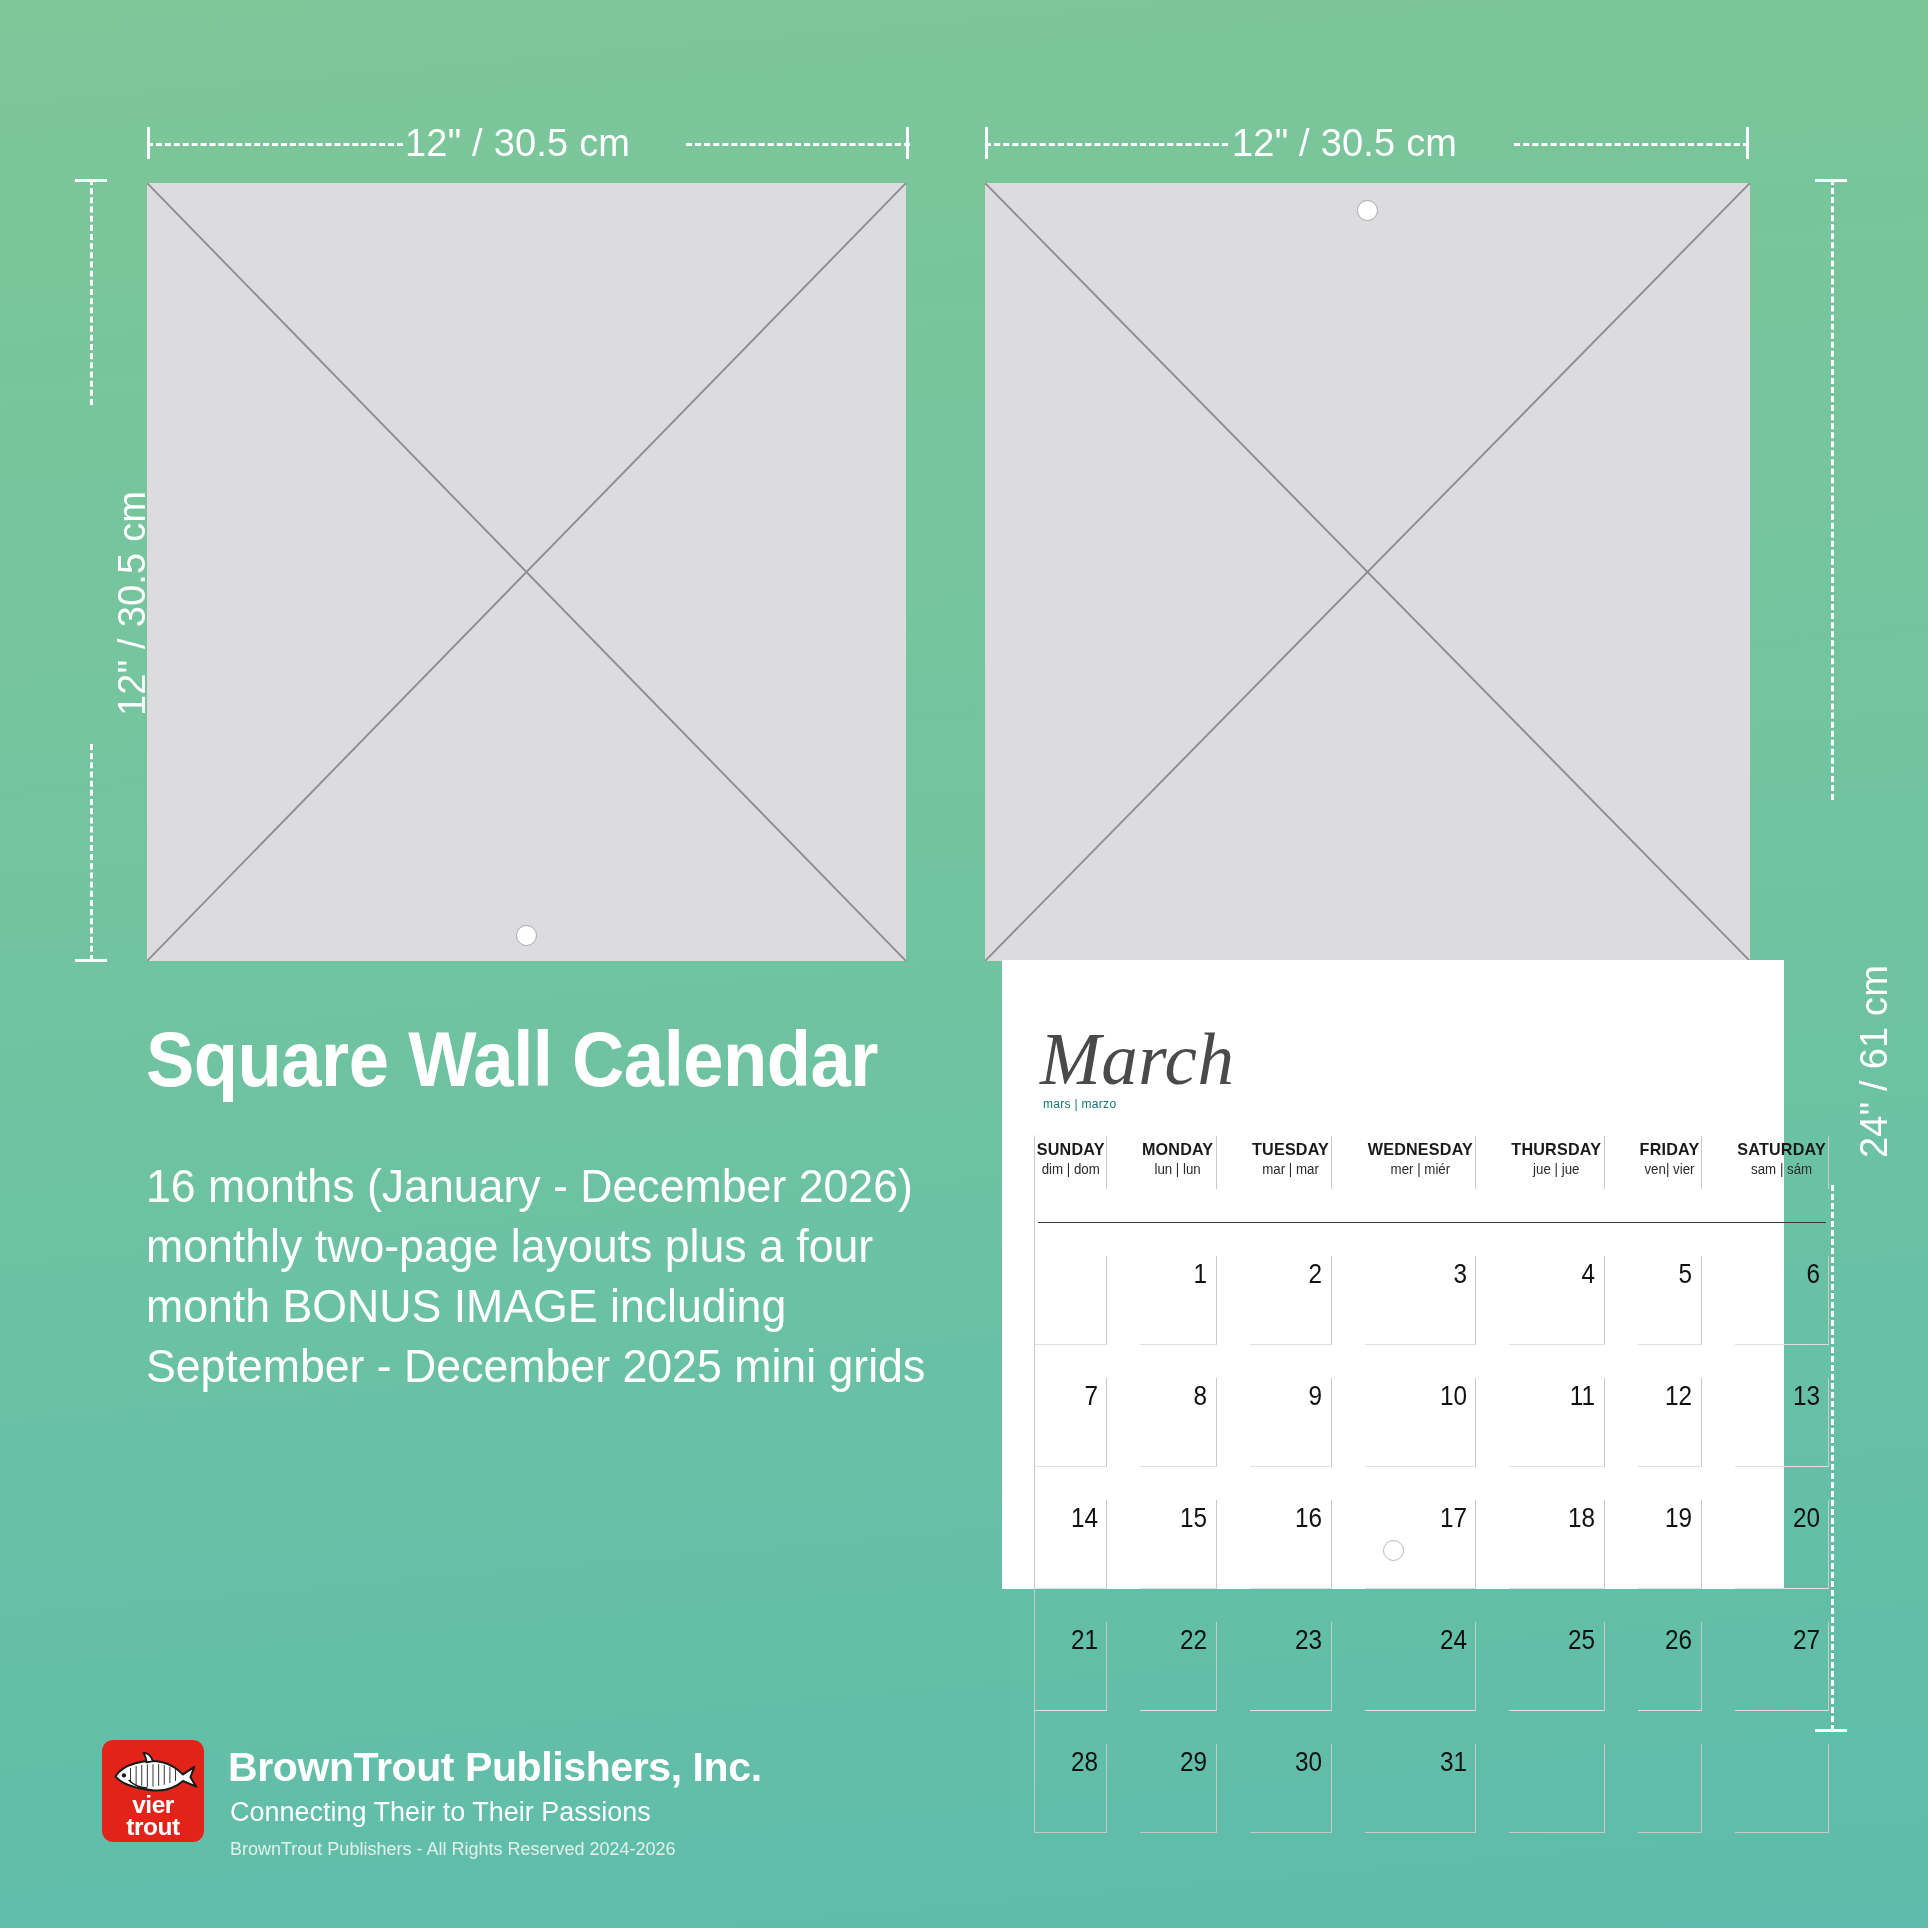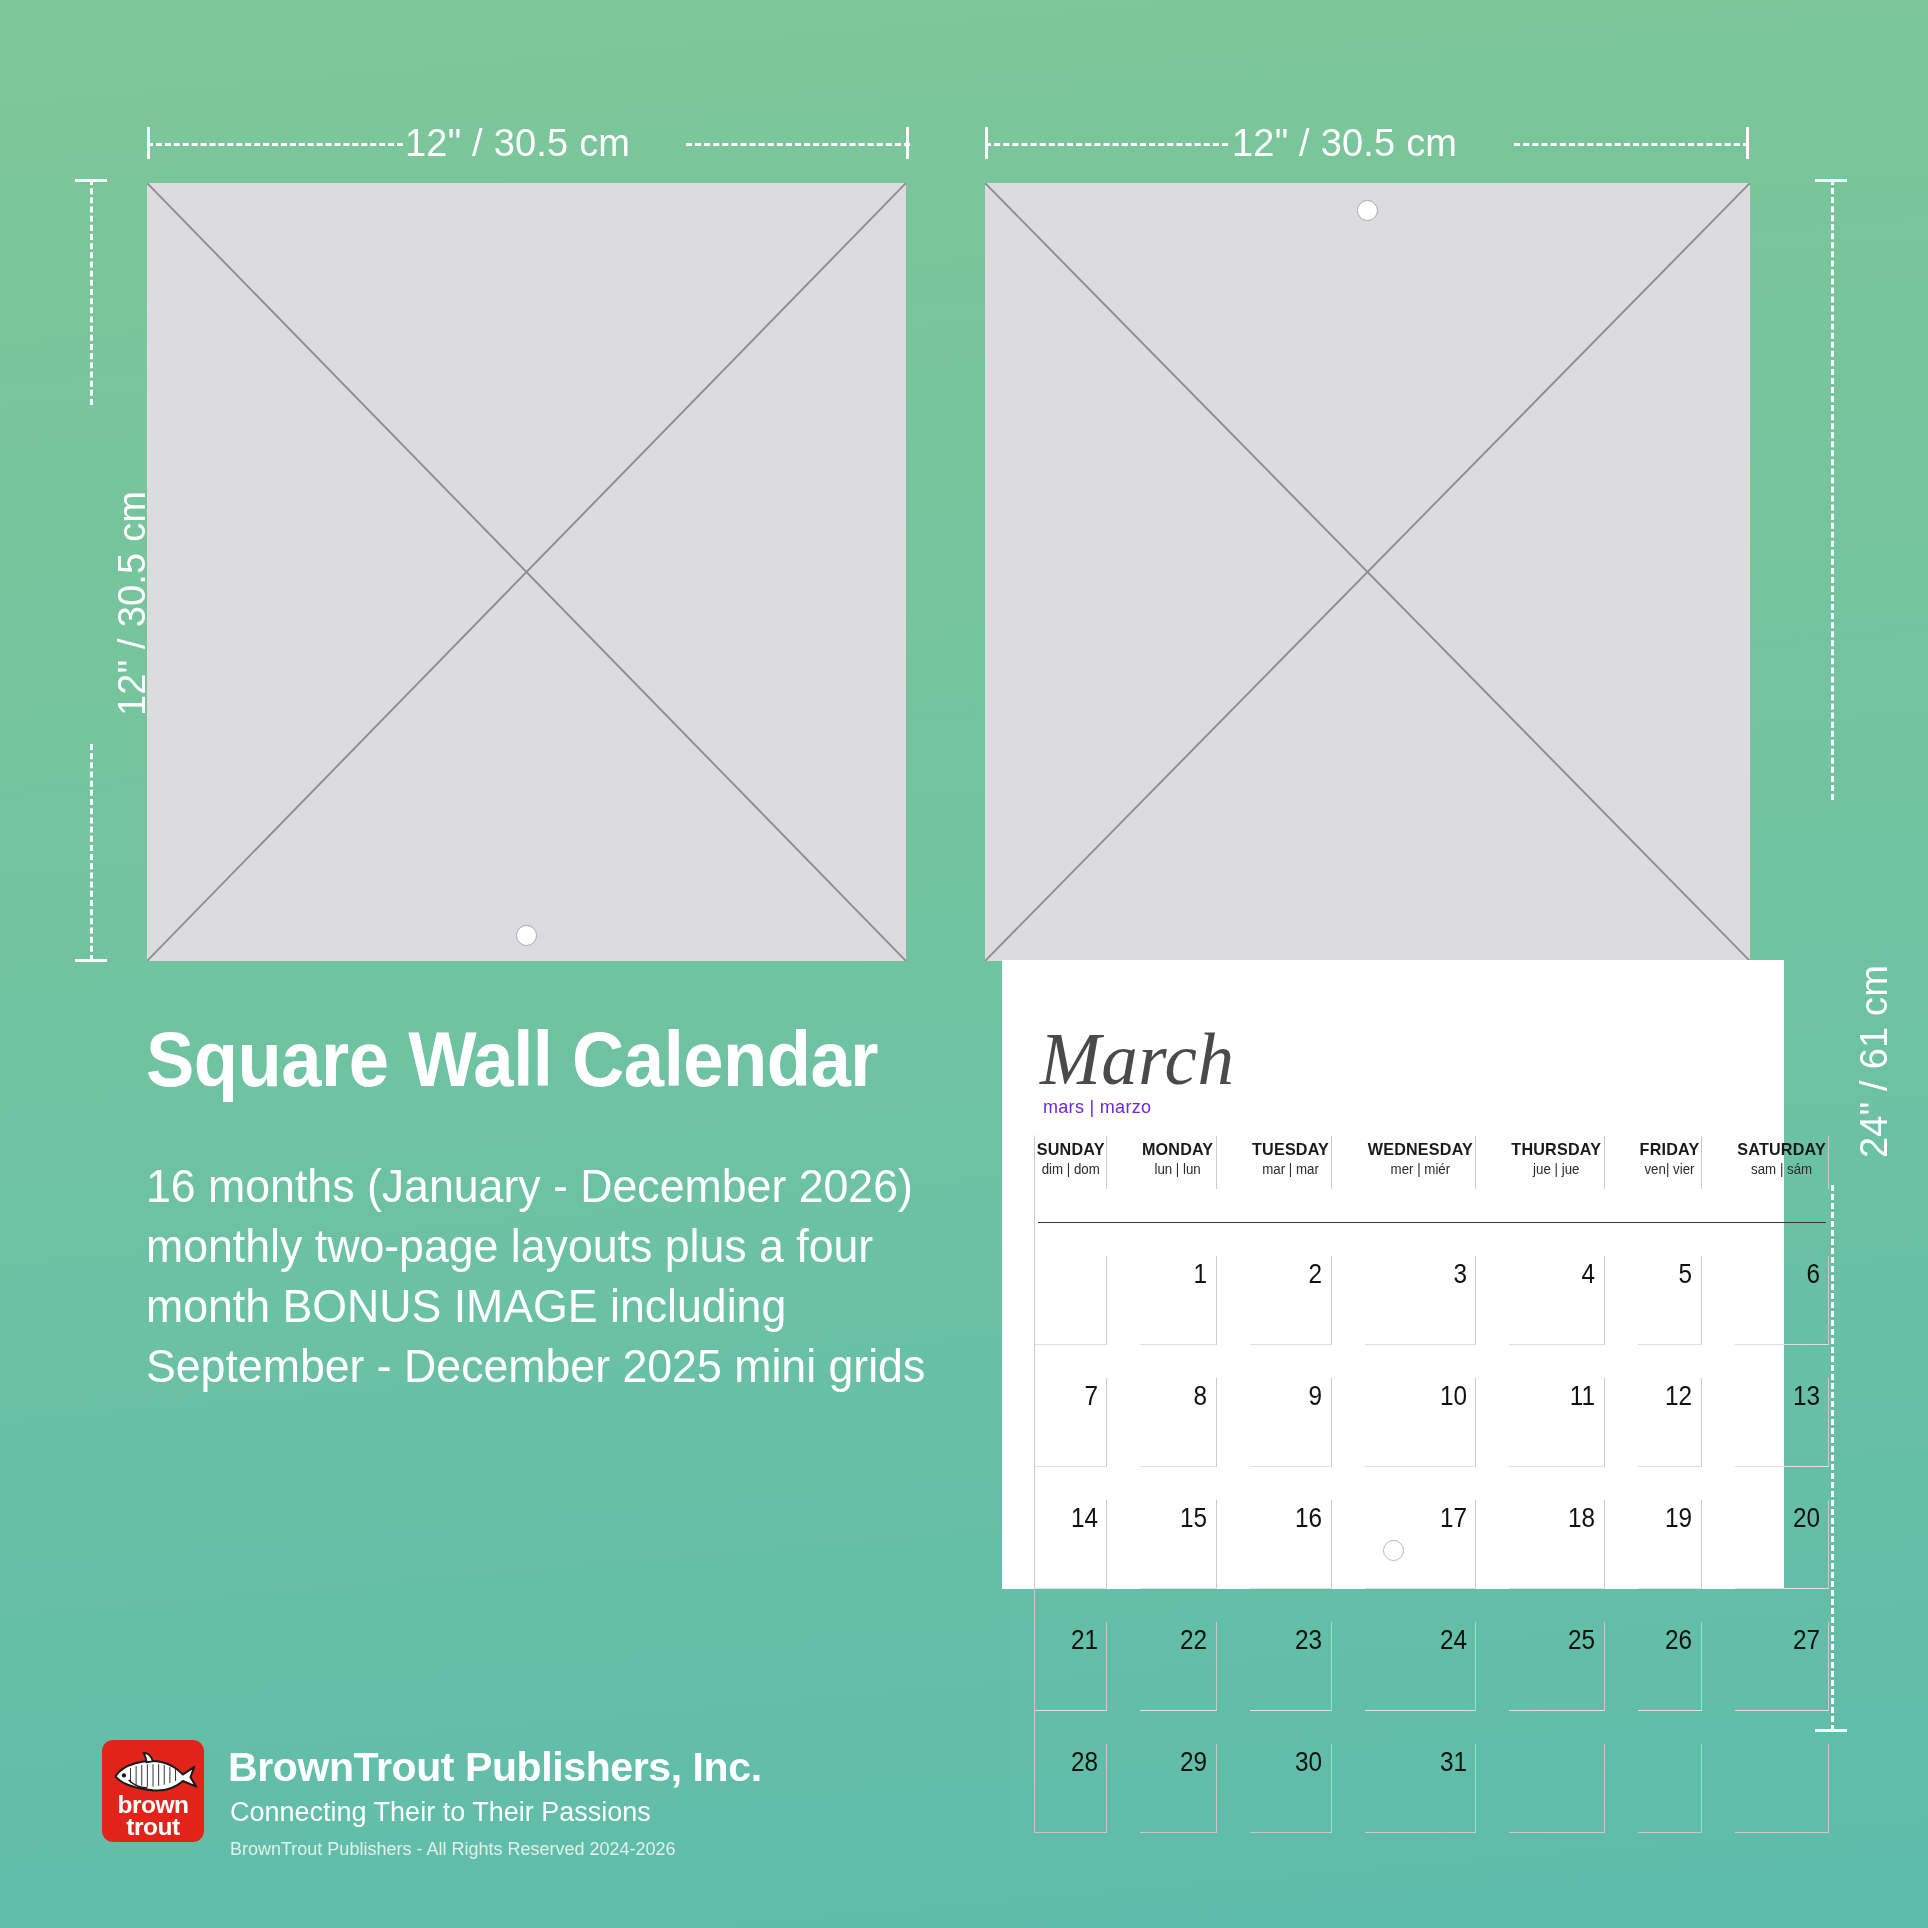--- a/index.html
+++ b/index.html
@@ -143,22 +143,22 @@
   .cal-month {
     position: absolute;
     font-family: "Liberation Serif", serif;
     font-style: italic;
     font-size: 73px;
     color: #4a4a4a;
     letter-spacing: 0.5px;
   }
   .cal-month-sub {
     position: absolute;
-    font-size: 18px;
-    color: #6d28d9;
+    font-size: 12px;
+    color: #0f766e;
     letter-spacing: 0.3px;
   }
   .cal-grid {
     position: absolute;
     display: grid;
     grid-template-columns: repeat(7, 1fr);
     border-left: 0.9px solid #c9c9c9;
     border-top: 0.9px solid #ffffff;
     gap: 33px;
   }
@@ -409,21 +409,21 @@
           <line x1="30" y1="18" x2="30" y2="38"></line>
         <line x1="36" y1="17" x2="36" y2="39"></line>
           <line x1="42" y1="16" x2="42" y2="40"></line>
         <line x1="48" y1="16" x2="48" y2="40"></line>
           <line x1="54" y1="16" x2="54" y2="39"></line>
         <line x1="60" y1="17" x2="60" y2="38"></line>
           <line x1="66" y1="19" x2="66" y2="36"></line>
         <line x1="72" y1="21" x2="72" y2="34"></line>
       </g>
     </svg>
-    <div class="logo-word" style="top:53px;">brown</div>
+    <div class="logo-word" style="top:53px;">vier</div>
     <div class="logo-word" style="top:75px;">trout</div>
   </div>
 
   <div class="brand-name" style="left:228px; top:1744px;">BrownTrout Publishers, Inc.</div>
   <div class="brand-tag" style="left:230px; top:1797px;">Connecting Their to Their Passions</div>
   <div class="legal" style="left:230px; top:1838px;">BrownTrout Publishers - All Rights Reserved 2024-2026</div>
 
 </div>
 
 

